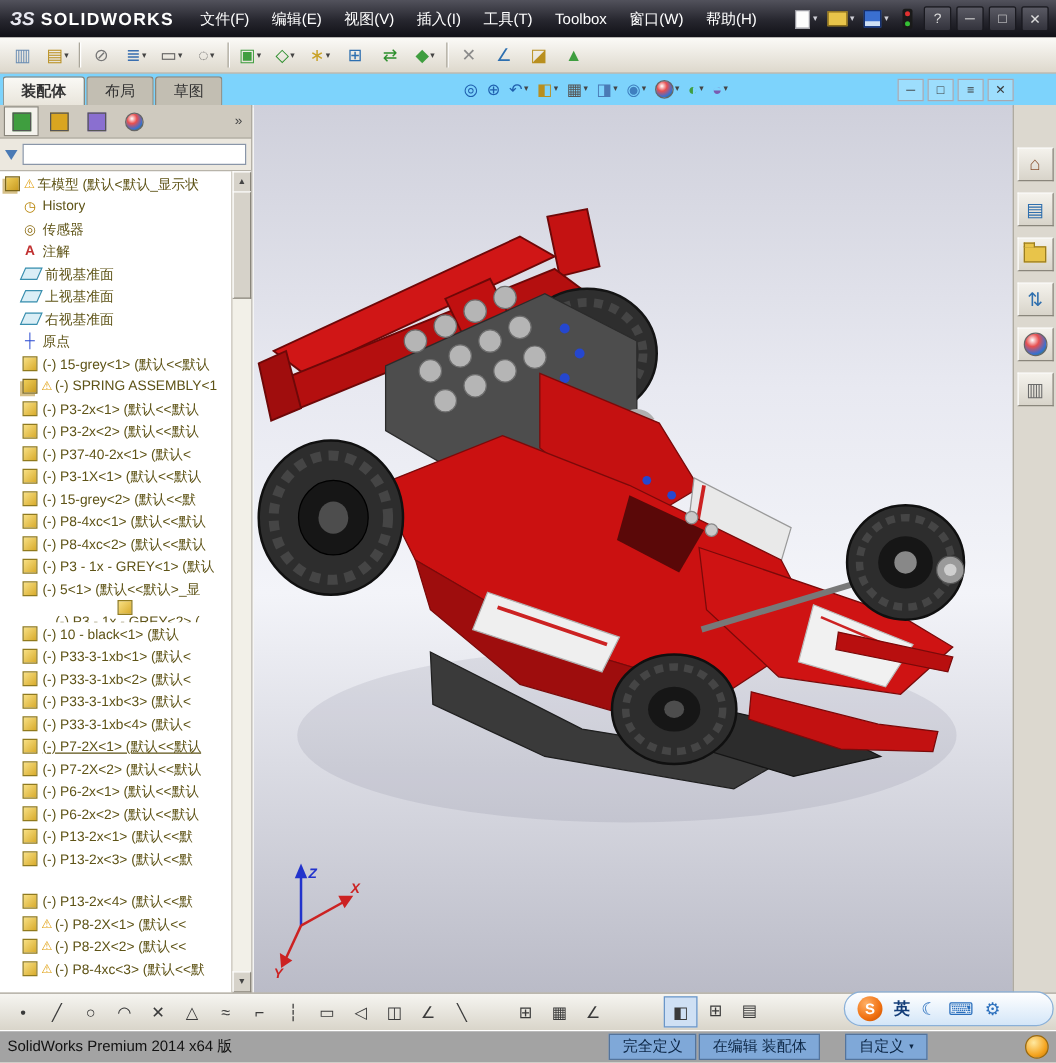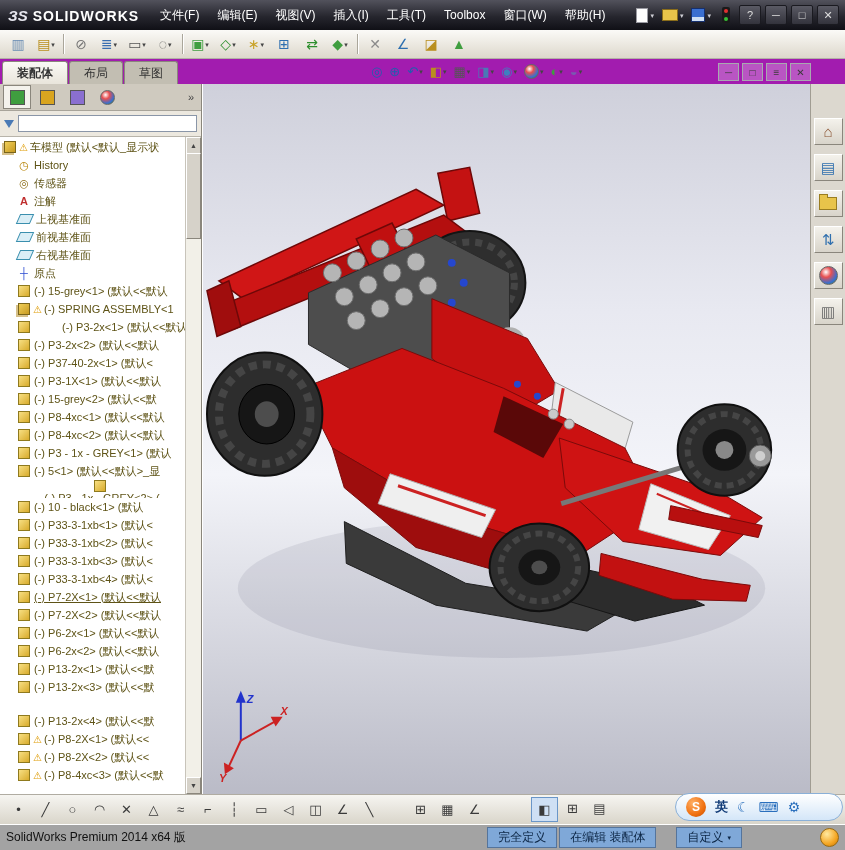--- a/index.html
+++ b/index.html
@@ -23,21 +23,21 @@
   .traffic{width:8px;height:16px;background:#1a1a1a;border-radius:2px;display:inline-block;position:relative;margin:0 5px;}
   .traffic::before{content:"";position:absolute;left:2px;top:2px;width:4px;height:4px;border-radius:50%;background:#e03030;}
   .traffic::after{content:"";position:absolute;left:2px;bottom:2px;width:4px;height:4px;border-radius:50%;background:#35c035;}
   .win-btn{width:20px;height:18px;display:inline-flex;align-items:center;justify-content:center;font-size:11px;color:#ddd;
     background:linear-gradient(#5a5a64,#33333c);border:1px solid #1a1a20;border-radius:2px;}
   
   .toolbar{height:28px;background:linear-gradient(#fbfaf7,#ddd8cc);border-bottom:1px solid #b4b0a6;display:flex;align-items:center;padding-left:4px;}
   .tb-btn{height:24px;min-width:24px;padding:0 2px;display:inline-flex;align-items:center;justify-content:center;gap:1px;font-size:14px;}
   .vsep{width:1px;height:20px;background:#aaa69a;margin:0 3px;box-shadow:1px 0 0 #fff;display:inline-block;}
   
-  .tabband{height:26px;background:#a21caf;border-bottom:1px solid #98948a;display:flex;align-items:flex-end;padding-left:2px;}
+  .tabband{height:26px;background:#7dd3fc;border-bottom:1px solid #98948a;display:flex;align-items:flex-end;padding-left:2px;}
   .cmd-tab{padding:3px 14px;font-size:12px;color:#333;background:#c2beb2;border:1px solid #8a867c;border-bottom:none;border-radius:3px 3px 0 0;margin-right:1px;}
   .cmd-tab.active{background:linear-gradient(#faf9f5,#e8e4da);font-weight:bold;}
   .hud{position:absolute;left:368px;top:61px;display:flex;align-items:center;gap:1px;z-index:6;}
   .hud-btn{height:21px;padding:0 3px;display:inline-flex;align-items:center;gap:1px;font-size:13px;}
   .ball{width:13px;height:13px;border-radius:50%;border:1px solid #666;display:inline-block;
     background:radial-gradient(circle at 35% 30%,#ffffff 0%,#e85050 32%,#3a6fd0 68%,#2a8a2a 100%);}
   .ball.big{width:17px;height:17px;}
   .doc-controls{position:absolute;left:718px;top:63px;display:flex;gap:3px;z-index:6;}
   .doc-btn{width:19px;height:16px;display:inline-flex;align-items:center;justify-content:center;font-size:10px;color:#3a3a3a;
     background:rgba(255,255,255,.25);border:1px solid #a8a8b0;}
@@ -297,44 +297,44 @@
             <div class="trow" style="padding-left: 18px;">
               <span class="ticon ticon-sensors" style="color: rgb(138, 106, 16);">◎</span>
               <span class="tlabel">传感器</span>
             </div>
             <div class="trow" style="padding-left: 18px;">
               <span class="ticon ticon-annotations" style="color: rgb(192, 48, 48);">A</span>
               <span class="tlabel">注解</span>
             </div>
             <div class="trow" style="padding-left: 18px;">
               <span class="ticon ticon-plane"></span>
+              <span class="tlabel">前视基准面</span>
+            </div>
+            <div class="trow" style="padding-left: 18px;">
+              <span class="ticon ticon-plane"></span>
               <span class="tlabel">上视基准面</span>
-            </div>
-            <div class="trow" style="padding-left: 18px;">
-              <span class="ticon ticon-plane"></span>
-              <span class="tlabel">前视基准面</span>
             </div>
             <div class="trow" style="padding-left: 18px;">
               <span class="ticon ticon-plane"></span>
               <span class="tlabel">右视基准面</span>
             </div>
             <div class="trow" style="padding-left: 18px;">
               <span class="ticon ticon-origin" style="color: rgb(42, 74, 208);">┼</span>
               <span class="tlabel">原点</span>
             </div>
             <div class="trow" style="padding-left: 18px;">
               <span class="ticon ticon-part"></span>
               <span class="tlabel">(-) 15-grey&lt;1&gt; (默认&lt;&lt;默认</span>
             </div>
             <div class="trow" style="padding-left: 18px;">
               <span class="ticon ticon-assembly"></span>
               <span class="warn">⚠</span>
               <span class="tlabel">(-) SPRING ASSEMBLY&lt;1</span>
             </div>
-            <div class="trow" style="padding-left: 18px; gap: 28px;">
+            <div class="trow" style="padding-left: 18px;">
               <span class="ticon ticon-part"></span>
               <span class="tlabel">(-) P3-2x&lt;1&gt; (默认&lt;&lt;默认</span>
             </div>
             <div class="trow" style="padding-left: 18px;">
               <span class="ticon ticon-part"></span>
               <span class="tlabel">(-) P3-2x&lt;2&gt; (默认&lt;&lt;默认</span>
             </div>
             <div class="trow" style="padding-left: 18px;">
               <span class="ticon ticon-part"></span>
               <span class="tlabel">(-) P37-40-2x&lt;1&gt; (默认&lt;</span>

